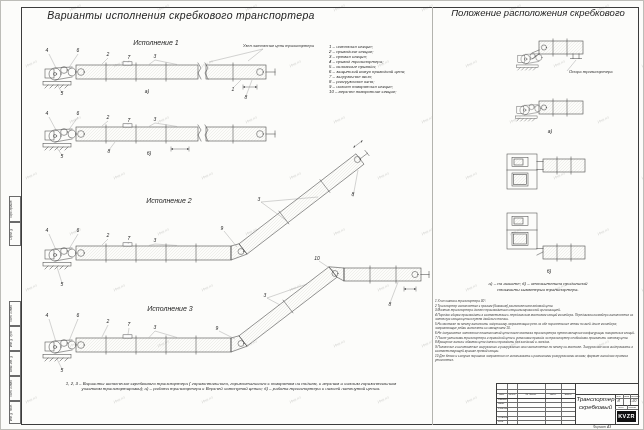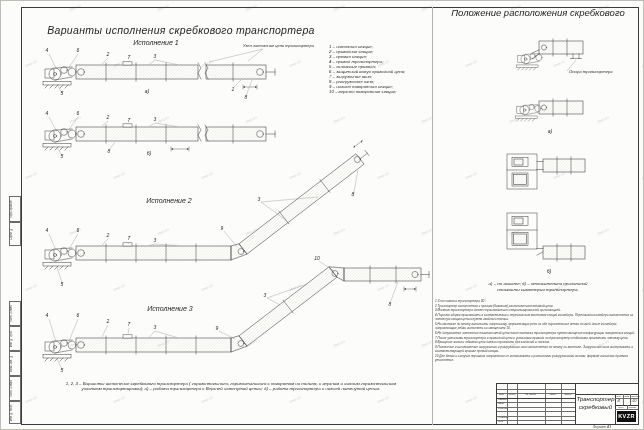--- a/index.html
+++ b/index.html
@@ -4,21 +4,21 @@
 <style>
   html,body{margin:0;padding:0;background:#d9d9d6;}
   .page{position:relative;width:644px;height:430px;background:#fcfcfa;overflow:hidden;
         font-family:"Liberation Sans",sans-serif;color:#222;border:1px solid #bdbdb8;box-sizing:border-box;}
   .wm{position:absolute;transform:rotate(-26deg);font-size:4px;font-style:italic;color:#b7b7b3;opacity:.55;white-space:nowrap;pointer-events:none;}
   .frame{position:absolute;left:20px;top:6px;width:618px;height:418px;border:1px solid #3c3c3c;box-sizing:border-box;}
   .vdiv{position:absolute;left:431px;top:6px;width:0;height:418px;border-left:1px solid #b3b3ae;}
   .stamp{position:absolute;left:8px;width:12px;border:1px solid #6a6a6a;box-sizing:border-box;
          writing-mode:vertical-rl;transform:rotate(180deg);font-size:2.7px;font-style:italic;
          color:#444;text-align:center;overflow:hidden;background:#fcfcfa;}
-  .ttl-left{position:absolute;left:25px;top:23px;width:310px;text-align:center;
+  .ttl-left{position:absolute;left:25px;top:8px;width:310px;text-align:center;
             font-size:10.5px;font-style:italic;letter-spacing:.3px;color:#1d1d1d;}
   .ttl-right{position:absolute;left:438px;top:6px;width:198px;text-align:center;
              font-size:9.5px;font-style:italic;line-height:11px;color:#1d1d1d;}
   .exl{position:absolute;width:110px;text-align:center;font-size:7px;font-style:italic;color:#1d1d1d;}
   .smlbl{position:absolute;font-size:4px;font-style:italic;color:#2a2a2a;white-space:nowrap;}
   .legend{position:absolute;left:328px;top:44px;width:104px;font-size:4.3px;font-style:italic;
           line-height:4.95px;color:#2a2a2a;}
   .cap-left{position:absolute;left:55px;top:380px;width:350px;text-align:center;
             font-size:4.35px;font-style:italic;line-height:5.4px;color:#2a2a2a;}
   .cap-right{position:absolute;left:438px;top:280px;width:198px;text-align:center;

